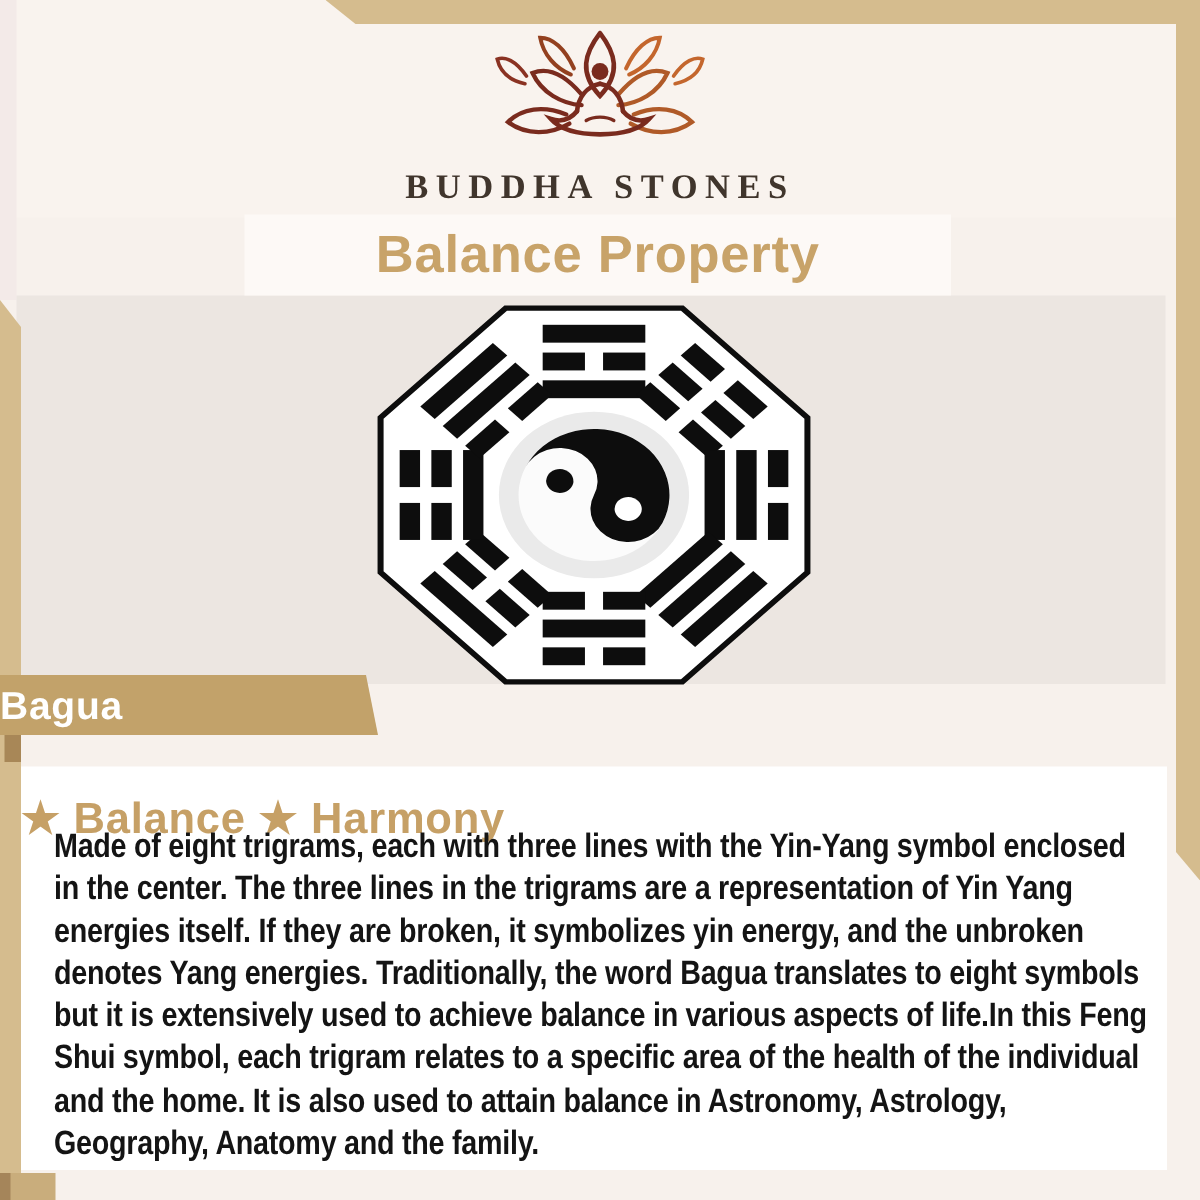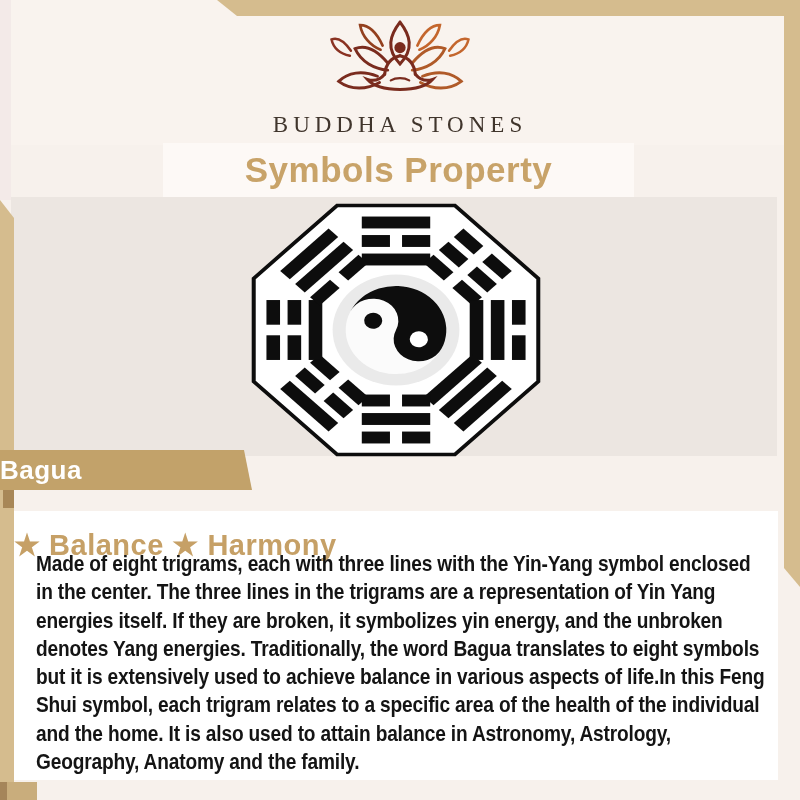--- a/index.html
+++ b/index.html
@@ -22,21 +22,21 @@
              clip-path:polygon(0 0,100% 0,100% 100%,0 calc(100% - 19px));}
   .left-bar{left:0;top:200px;width:14px;height:600px;background:#d5bc8e;
             clip-path:polygon(0 0,100% 18px,100% 100%,0 100%);}
   .bottom-foot{left:0;top:782px;width:37px;height:18px;background:#c9ad7c;}
   .bottom-foot-dark{left:0;top:782px;width:7px;height:18px;background:#a5855a;}
 
   
   .logo-wrap{left:318px;top:18px;width:164px;height:92px;}
   .brand{left:0;top:112px;width:800px;text-align:center;
          font-family:"Liberation Serif",serif;font-size:23px;letter-spacing:5px;
-         color:#40352c;}
+         color:#40352c;font-weight:bold;}
   .page-title{font-size:35px;font-weight:bold;color:#c8a369;letter-spacing:0.5px;}
 
   
   .bagua-wrap{left:235px;top:189px;width:322px;height:282px;}
 
   
   .ribbon{left:0;top:450px;width:252px;height:40px;background:#c2a26a;
           clip-path:polygon(0 0,244px 0,100% 100%,0 100%);
           display:flex;align-items:center;}
   .ribbon-label{color:#ffffff;font-size:26px;font-weight:bold;letter-spacing:0.5px;}
@@ -87,21 +87,21 @@
       <path d="M80,37 C89,39 94,46 95,55" stroke="#7a2b1e" stroke-width="3"></path>
       <path d="M65,55 C60,61 54,62 48,60 C55,68 68,70 80,70 C92,70 105,68 112,60 C106,62 100,61 95,55" stroke="#7a2b1e" stroke-width="3"></path>
       <path d="M71,61 C76,58 84,58 89,61" stroke="#7a2b1e" stroke-width="2.2"></path>
     </g>
   </svg>
 </div>
 
 <div class="abs brand">BUDDHA STONES</div>
 
 <div class="abs title-band">
-  <span class="page-title">Symbols Property</span>
+  <span class="page-title">Balance Property</span>
 </div>
 
 <div class="abs bagua-wrap">
   <svg id="bagua-svg" width="322" height="282" viewBox="-160 -160 320 320" preserveAspectRatio="none">
       <polygon points="58.5,-141.4 141.4,-58.5 141.4,58.5 58.5,141.4 -58.5,141.4 -141.4,58.5 -141.4,-58.5 -58.5,-141.4" fill="#ffffff" stroke="#0d0d0d" stroke-width="4"></polygon>
       <g transform="rotate(0)">
         <rect x="-34" y="-86.75" width="68" height="13.5" fill="#0d0d0d"></rect>
         <rect x="-34" y="-107.75" width="28" height="13.5" fill="#0d0d0d"></rect>
         <rect x="6" y="-107.75" width="28" height="13.5" fill="#0d0d0d"></rect>
         <rect x="-34" y="-128.75" width="68" height="13.5" fill="#0d0d0d"></rect>

